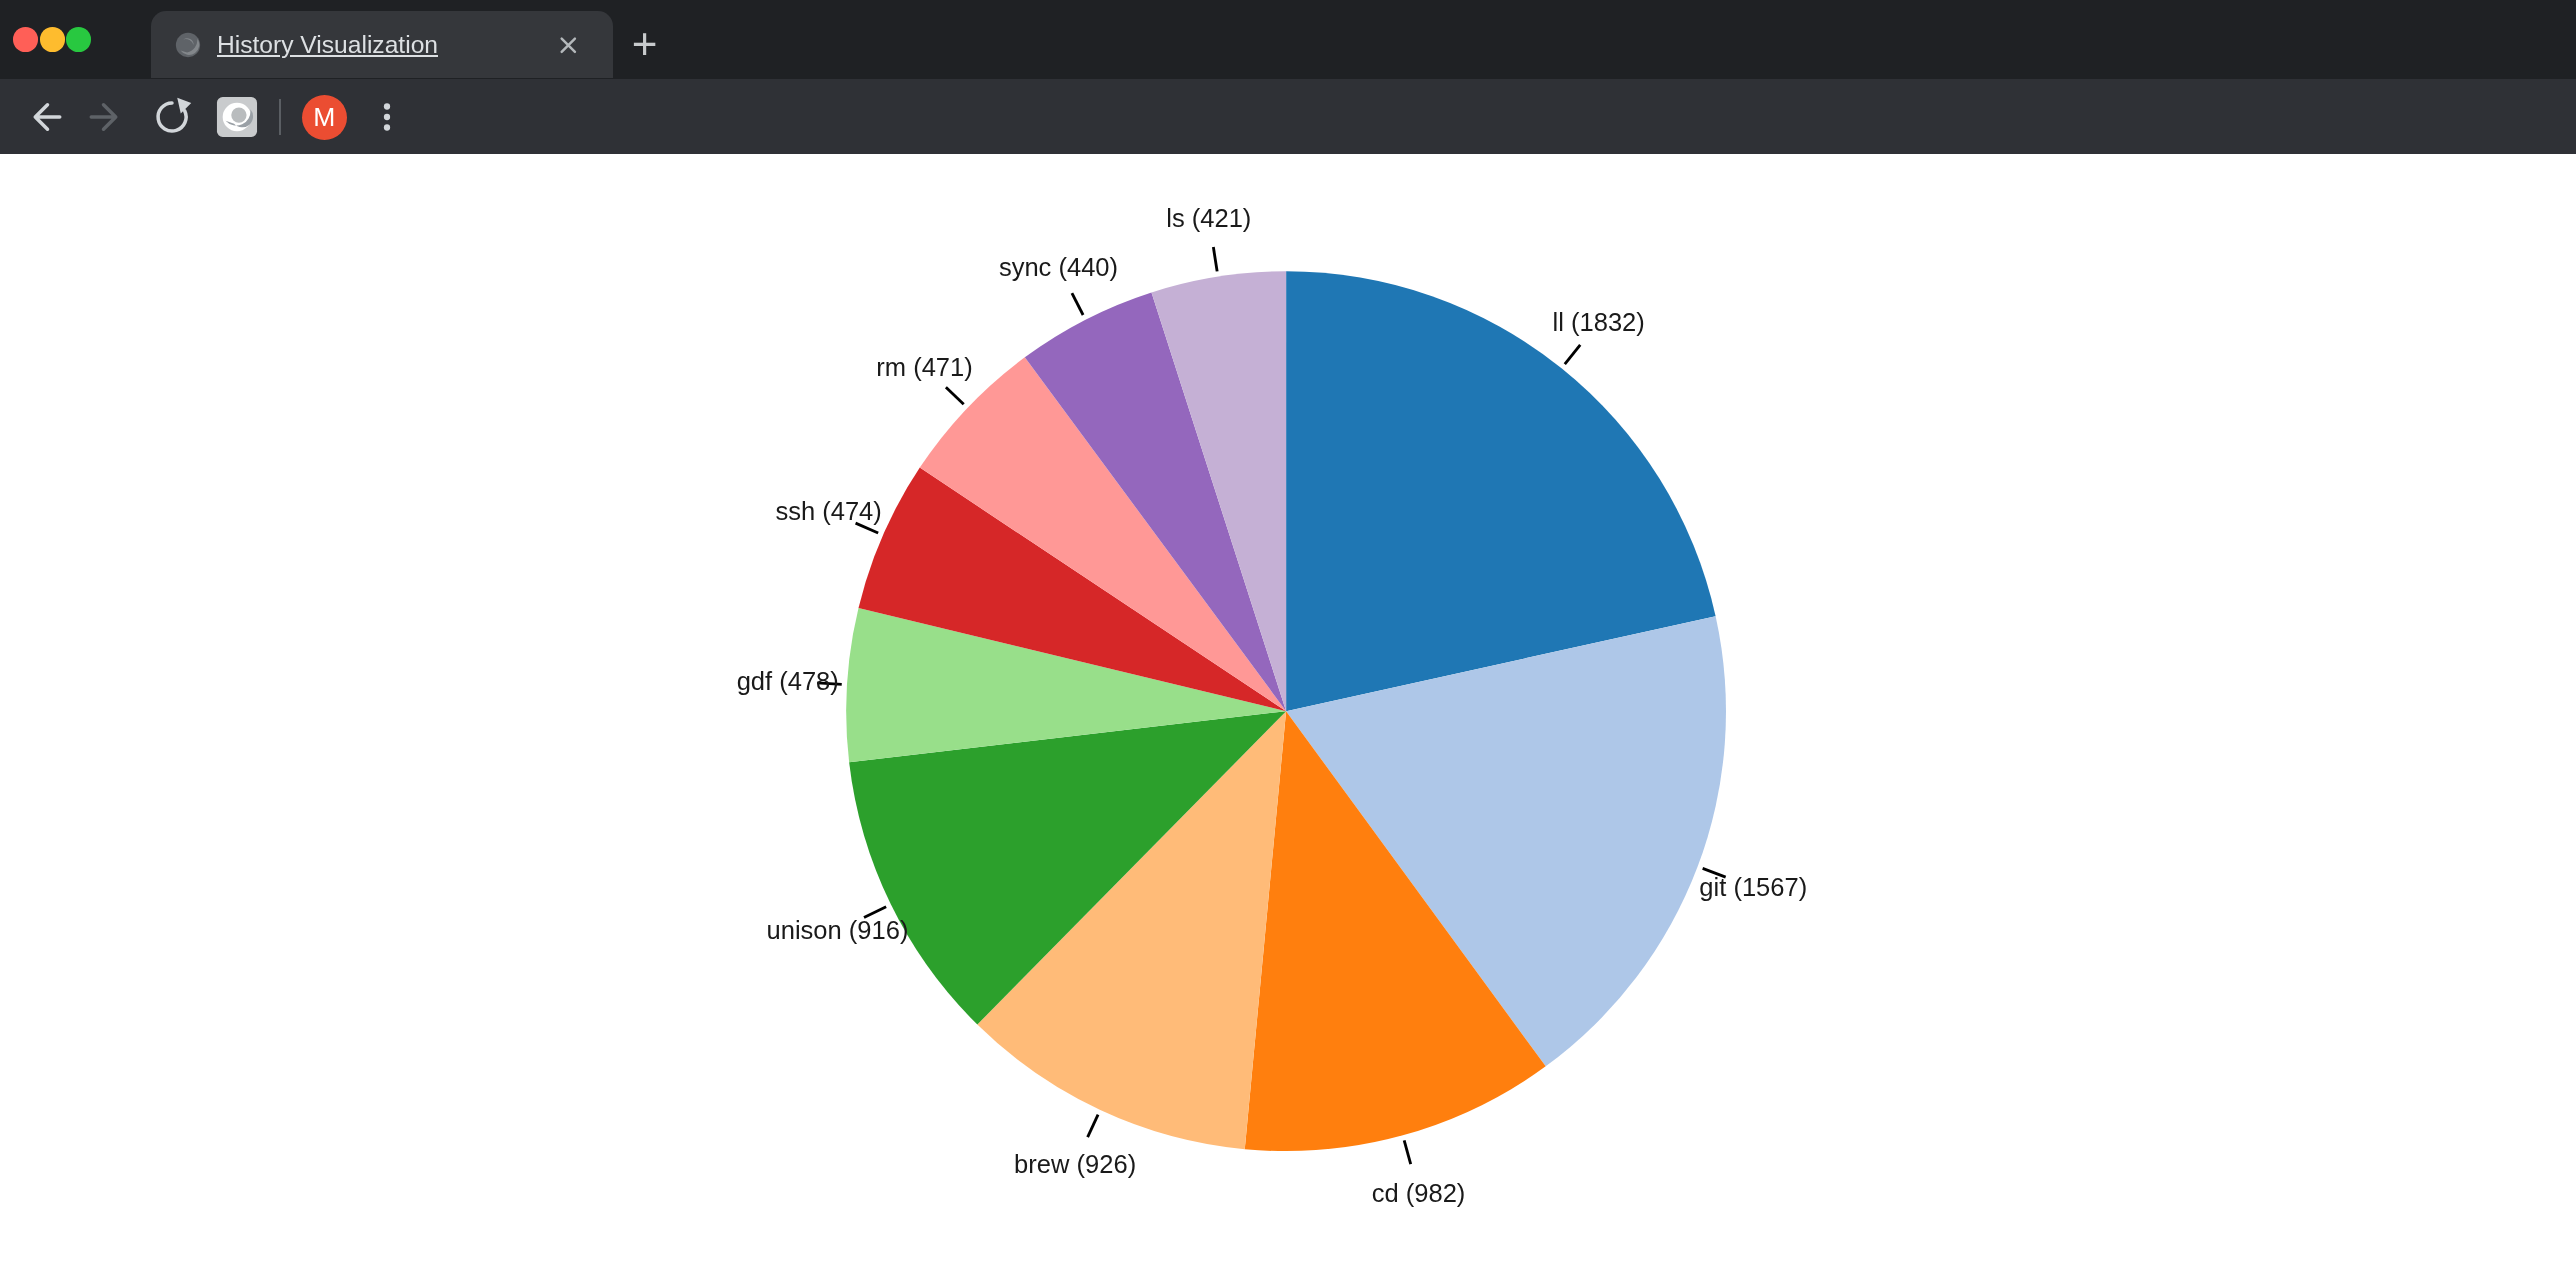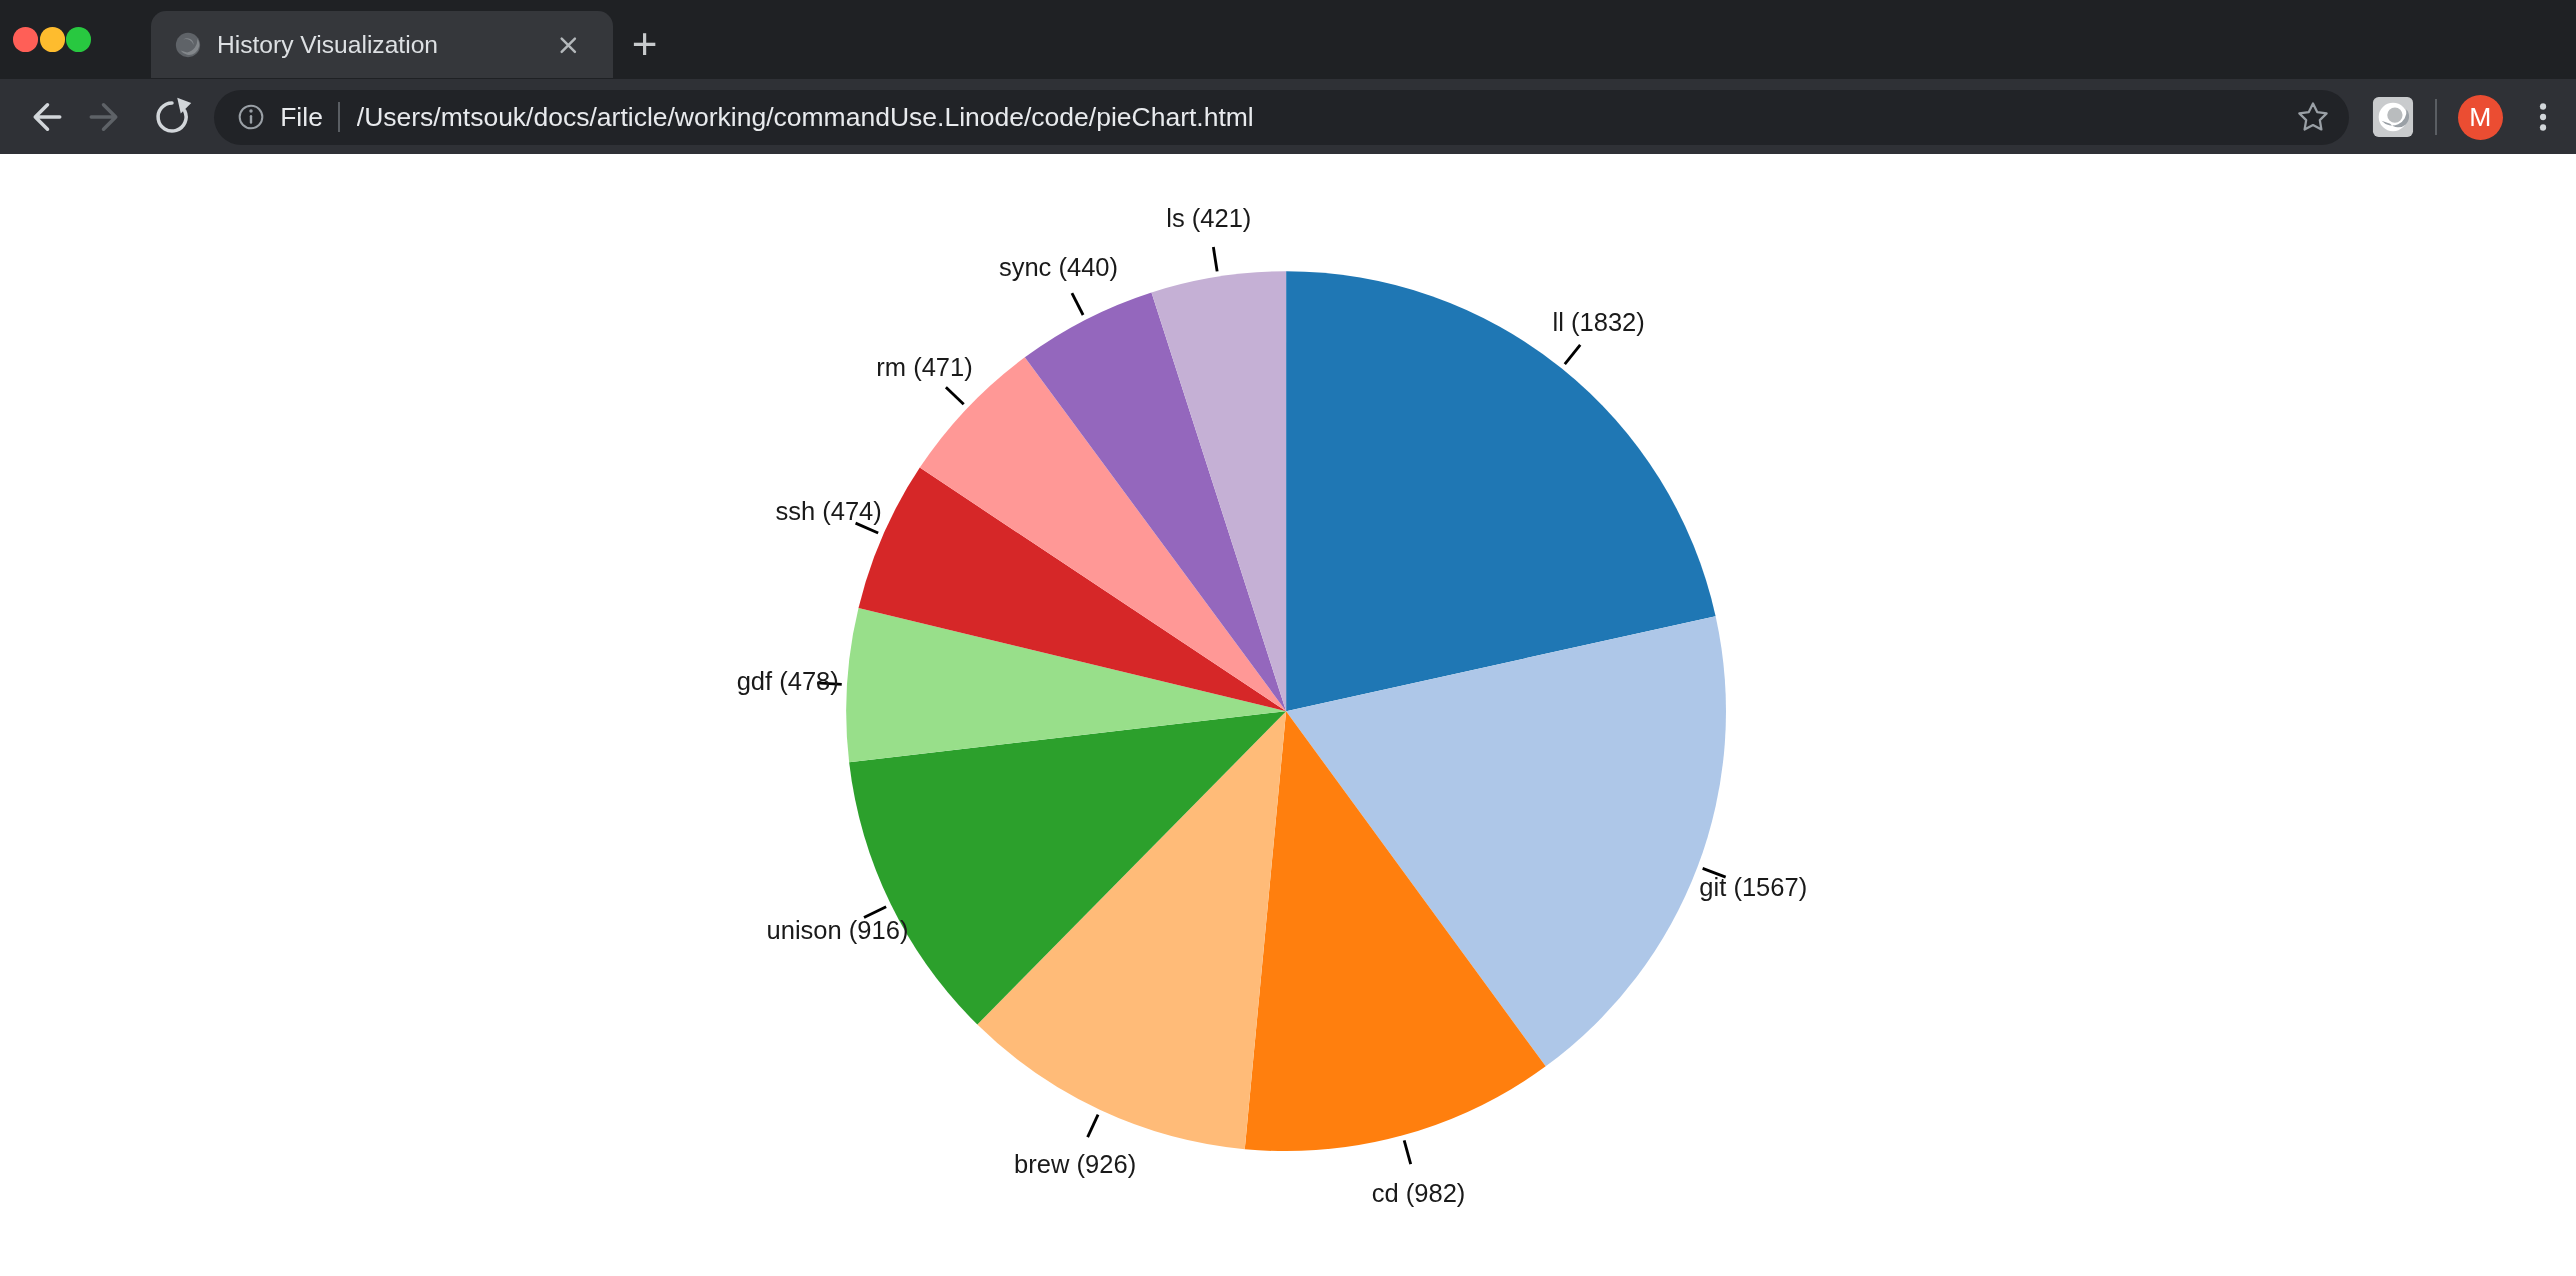--- a/index.html
+++ b/index.html
@@ -12,21 +12,21 @@
   .traffic { position:absolute; top:27.4px; width:24.6px; height:24.6px; border-radius:50%; }
   .traffic.red    { left:13.2px;  background:#ff5f57; }
   .traffic.yellow { left:40px;  background:#febc2e; }
   .traffic.green  { left:66px;  background:#28c840; }
 
   .tab { position:absolute; left:151px; top:11.4px; width:462px; height:67px;
          background:#35373b; border-radius:15px 15px 0 0;
          display:flex; align-items:center; padding:0 23px; }
   .tab-favicon { width:28px; height:28px; flex:0 0 auto; }
   .tab-title { margin-left:15px; font-size:24.6px; color:#dde0e3; white-space:nowrap;
-               overflow:hidden; flex:1 1 auto; }
+               overflow:hidden; flex:1 1 auto;text-decoration:underline; }
   .tab-close { width:32px; height:32px; margin-right:5.7px; flex:0 0 auto;
                display:flex; align-items:center; justify-content:center; cursor:default; }
   .newtab-btn { position:absolute; left:622px; top:21px; width:45px; height:45px;
                 display:flex; align-items:center; justify-content:center;
                 color:#c7cacc; font-size:44px; font-weight:300; line-height:1; }
 
   
   .toolbar { position:absolute; left:0; top:79px; width:2576px; height:76px;
              background:#2f3136; display:flex; align-items:center; }
   .nav-btn { width:42px; height:42px; display:flex; align-items:center;
@@ -94,35 +94,20 @@
       <path d="M20 10 L34 24 L20 38 M34 24 H6" fill="none" stroke="#5e6267" stroke-width="4" stroke-linecap="round" stroke-linejoin="round"></path>
     </svg>
   </div>
   <div class="nav-btn reload">
     <svg width="42" height="42" viewBox="0 0 48 48">
       <path d="M24 8 A16 16 0 1 0 38.5 17" fill="none" stroke="#d2d6da" stroke-width="4" stroke-linecap="round"></path>
       <polygon points="30,2 46,8 34,20" fill="#d2d6da"></polygon>
     </svg>
   </div>
 
-  <div class="omnibox">
-    <svg width="32" height="32" viewBox="0 0 48 48">
-      <circle cx="24" cy="24" r="17" fill="none" stroke="#9aa0a6" stroke-width="3"></circle>
-      <circle cx="24" cy="15" r="2.6" fill="#9aa0a6"></circle>
-      <rect x="22.2" y="21" width="3.6" height="13" rx="1.8" fill="#9aa0a6"></rect>
-    </svg>
-    <span class="scheme">File</span>
-    <span class="sep"></span>
-    <span class="path">/Users/mtsouk/docs/article/working/commandUse.Linode/code/pieChart.html</span>
-    <span class="star">
-      <svg width="36" height="36" viewBox="0 0 48 48">
-        <path d="M24 6 L29.6 17.4 L42.2 19.2 L33.1 28.1 L35.2 40.6 L24 34.7 L12.8 40.6 L14.9 28.1 L5.8 19.2 L18.4 17.4 Z" fill="none" stroke="#9aa0a6" stroke-width="3" stroke-linejoin="round"></path>
-      </svg>
-    </span>
-  </div>
 
   <svg class="ext-btn" viewBox="0 0 44 44">
     <rect x="1" y="1" width="42" height="42" rx="6" fill="#c9cbcd"></rect>
     <circle cx="22" cy="22" r="15" fill="#ffffff"></circle>
     <path d="M10 26 A15 15 0 0 0 36 14 A11 11 0 0 1 19 29 Z" fill="#9aa0a6"></path>
     <circle cx="24" cy="20" r="8" fill="#b9bcbe"></circle>
   </svg>
   <div class="tb-sep"></div>
   <div class="avatar">M</div>
   <div class="kebab">

